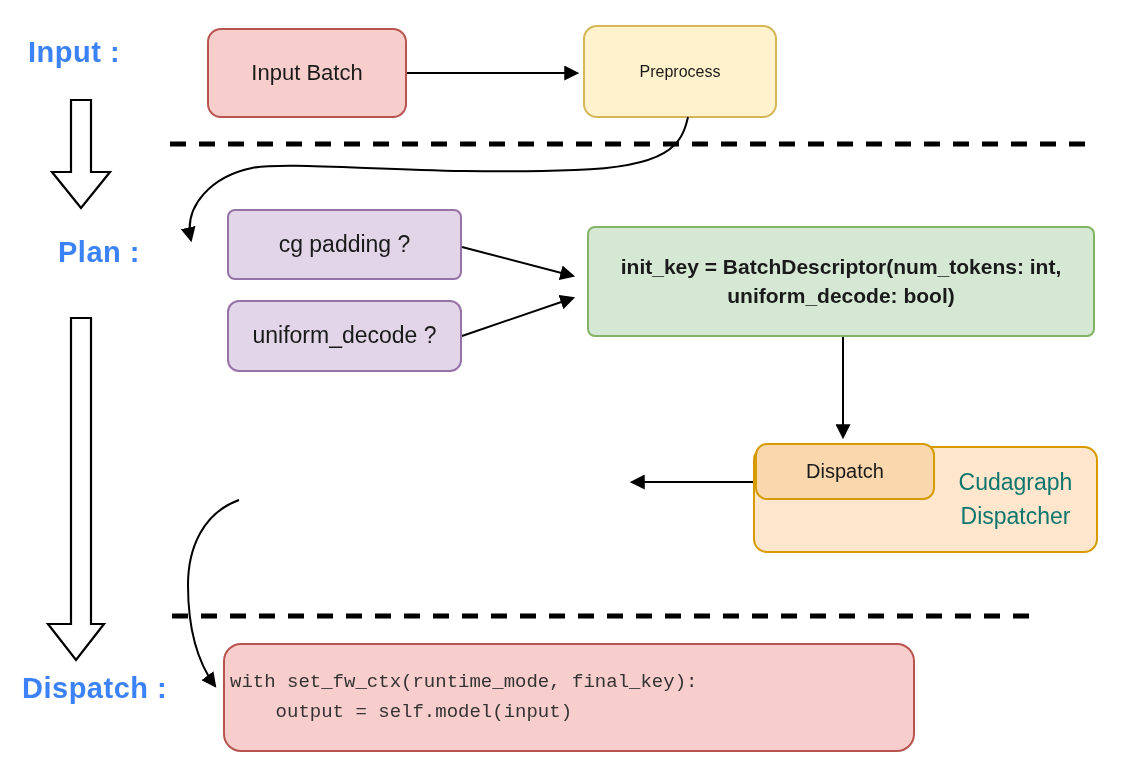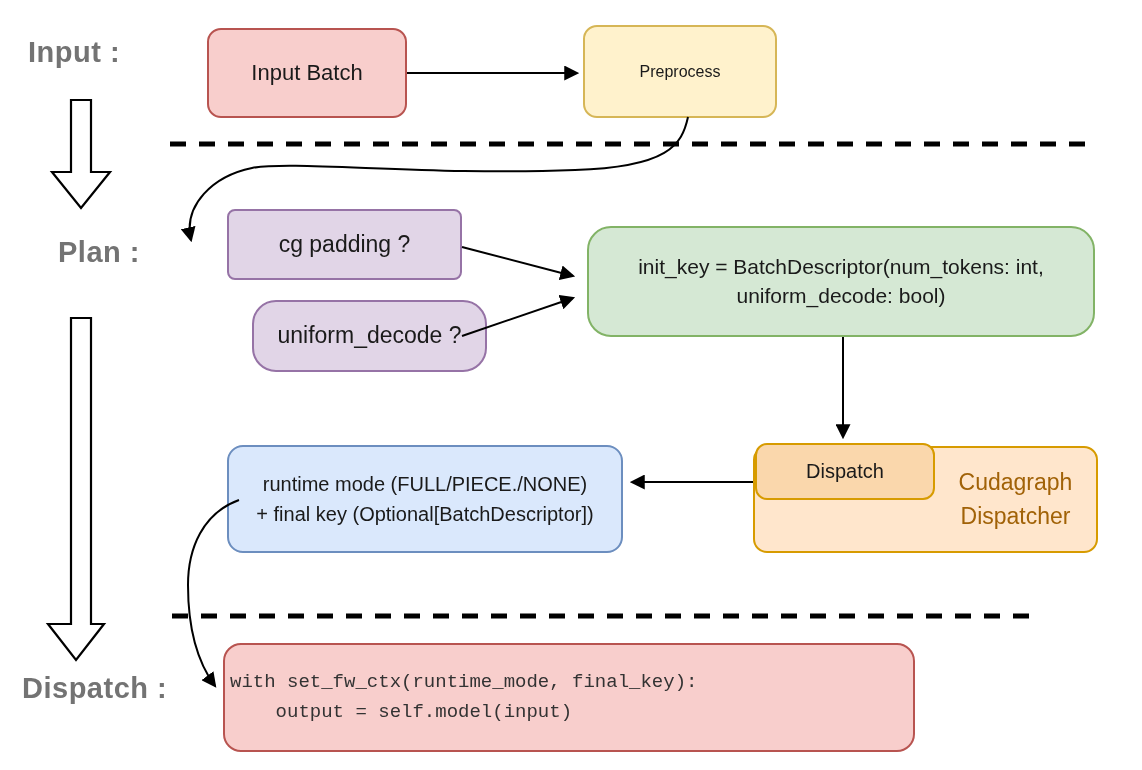--- a/index.html
+++ b/index.html
@@ -12,21 +12,21 @@
     width: 1142px;
     height: 770px;
     background: #ffffff;
     font-family: "Liberation Sans", sans-serif;
     overflow: hidden;
   }
   .section-label {
     position: absolute;
     font-size: 29px;
     font-weight: bold;
-    color: #737373;
+    color: #3b82f6;
     white-space: nowrap;
     letter-spacing: 0.5px;
   }
   .node {
     position: absolute;
     box-sizing: border-box;
     border: 2px solid #999;
     border-radius: 14px;
     display: flex;
     flex-direction: column;
@@ -34,30 +34,30 @@
     justify-content: center;
     text-align: left;
     color: #1a1a1a;
     line-height: 1.35;
   }
   .node .ln { white-space: nowrap; }
 
   #node-input-batch   { left:207px; top:28px;  width:200px; height:90px;  font-size:22px; }
   #node-preprocess    { left:583px; top:25px;  width:194px; height:93px;  font-size:16px; }
   #node-cg-padding    { left:227px; top:209px; width:235px; height:71px;  font-size:23px; border-radius:8px; }
-  #node-uniform-decode{ left:227px; top:300px; width:235px; height:72px;  font-size:23px; border-radius:24px;margin-left:25px; }
-  #node-init-key      { left:587px; top:226px; width:508px; height:111px; font-size:21px; border-radius:24px; }
+  #node-uniform-decode{ left:227px; top:300px; width:235px; height:72px;  font-size:23px; border-radius:12px; }
+  #node-init-key      { left:587px; top:226px; width:508px; height:111px; font-size:21px; border-radius:8px;font-weight:bold; }
   #node-runtime-mode  { left:227px; top:445px; width:396px; height:108px; font-size:20px; border-radius:16px; line-height:1.5; }
   #node-cudagraph     { left:753px; top:446px; width:345px; height:107px; border-radius:14px; }
   #node-dispatch      { left:755px; top:443px; width:180px; height:57px;  font-size:20px; border-radius:12px; }
   #cudagraph-label {
     position: absolute;
     left: 933px; top: 446px; width: 165px; height: 107px;
     display: flex; flex-direction: column; align-items: center; justify-content: center;
-    font-size: 23px; color: #a16207; line-height: 1.45; text-align: center;
+    font-size: 23px; color: #0f766e; line-height: 1.45; text-align: center;
   }
   #node-execute-code {
     left:223px; top:643px; width:692px; height:109px;
     border-radius:18px;
     font-family: "Liberation Mono", monospace;
     font-size: 19px;
     color: #333333;
     align-items: flex-start;
     text-align: left;
     padding-left: 5px;
@@ -94,24 +94,20 @@
 
   <div class="node" id="node-uniform-decode" style="background-color: rgb(225, 213, 231); border-color: rgb(150, 115, 166);">
     <span class="ln">uniform_decode ?</span>
   </div>
 
   <div class="node" id="node-init-key" style="background-color: rgb(213, 232, 212); border-color: rgb(130, 179, 102);">
     <span class="ln">init_key = BatchDescriptor(num_tokens: int,</span>
     <span class="ln">uniform_decode: bool)</span>
   </div>
 
-  <div class="node" id="node-runtime-mode" style="background-color: rgb(218, 232, 252); border-color: rgb(108, 142, 191);">
-    <span class="ln">runtime mode (FULL/PIECE./NONE)</span>
-    <span class="ln">+ final key (Optional[BatchDescriptor])</span>
-  </div>
 
   <div class="node" id="node-cudagraph" style="background-color: rgb(255, 230, 204); border-color: rgb(215, 155, 0);"></div>
   <div id="cudagraph-label">
     <span class="ln">Cudagraph</span>
     <span class="ln">Dispatcher</span>
   </div>
 
   <div class="node" id="node-dispatch" style="background-color: rgb(250, 215, 172); border-color: rgb(215, 155, 0);">
     <span class="ln">Dispatch</span>
   </div>

